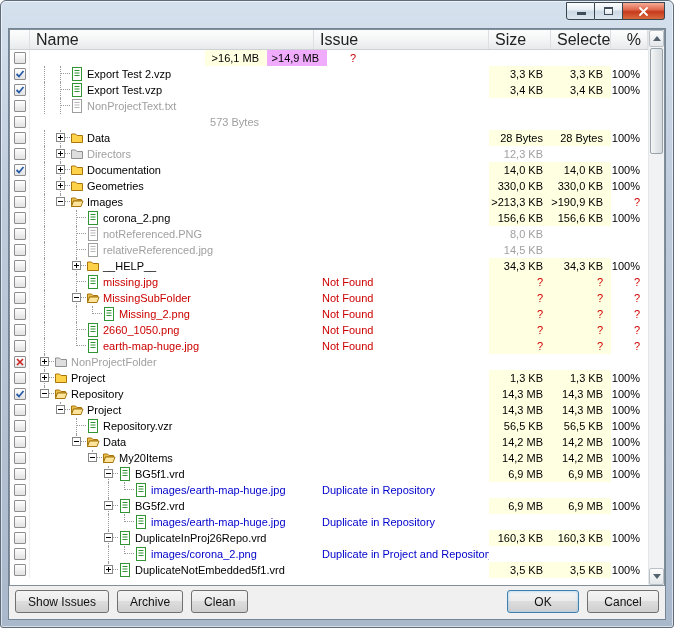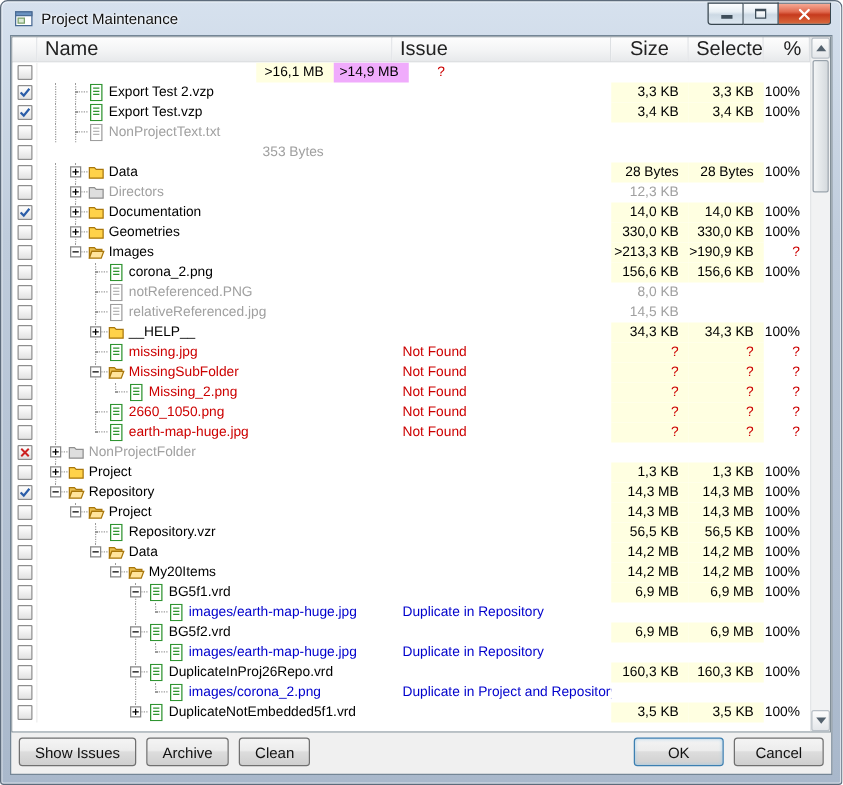--- a/index.html
+++ b/index.html
@@ -42,21 +42,21 @@
 
   
   .header-row{ position:absolute; left:0; top:0; width:638px; height:20px; display:flex;
     border-bottom:1px solid #cfd2d5; }
   .hcell{ height:19px; line-height:19px; font-size:16px; color:#222; padding:0 6px;
     border-right:1px solid #dde0e3; overflow:hidden; white-space:nowrap;
     background:linear-gradient(#fdfdfd,#f3f4f5 55%,#e7e9eb); }
   .hc-check{ width:20px; }
   .hc-name{ width:284px; }
   .hc-issue{ width:175px; }
-  .hc-size{ width:62px; text-align:center; }
+  .hc-size{ width:62px; text-align:left; }
   .hc-selected{ width:60px; text-align:right; }
   .hc-pct{ width:37px; text-align:right; }
 
   
   .rows{ position:absolute; left:0; top:20px; width:638px; bottom:0; overflow:hidden; background:#fff; }
   .row{ position:relative; height:16px; display:flex; }
   .c{ position:relative; height:16px; line-height:16px; font-size:11px; flex:none;
       overflow:hidden; white-space:nowrap; }
   .c-check{ width:20px; border-right:1px solid #ededed; }
   .c-name{ width:284px; }
@@ -106,30 +106,20 @@
     background:linear-gradient(#f4f4f4,#ececec 45%,#dddddd 50%,#cfcfcf); cursor:default; }
   .btn.wide{ width:72px; padding:0; }
   .btn.default{ border-color:#3c7fb1; box-shadow: inset 0 0 3px #9ecbe8; }
   .spacer{ flex:1; }
 </style>
 </head>
 <body>
 
 <div class="window">
 
-  <div class="titlebar">
-    <span class="appicon">
-      <svg width="16" height="16" viewBox="0 0 16 16">
-          <rect x="1.5" y="2.5" width="13" height="11" fill="#ffffff" stroke="#4a6b94"></rect>
-          <rect x="1.5" y="2.5" width="13" height="3" fill="#6a92c0" stroke="#4a6b94"></rect>
-          <rect x="3.5" y="7.5" width="5" height="4" fill="#dcead8" stroke="#7aa06a"></rect>
-        </svg>
-    </span>
-    <span class="apptitle">Project Maintenance</span>
-  </div>
 
   <div class="caption">
     <div class="cap min">
         <span class="gmin"></span>
       </div>
     <div class="cap max">
         <span class="gmax"></span>
       </div>
     <div class="cap close">
         <svg width="11" height="11" viewBox="0 0 11 11">
@@ -234,21 +224,21 @@
             <div class="c c-issue" style="color:#cc0000"></div>
             <div class="c c-size" style="color:#a0a0a0"></div>
             <div class="c c-sel" style="color:#a0a0a0"></div>
             <div class="c c-pct" style="color:#a0a0a0"></div>
           </div>
           <div class="row">
             <div class="c c-check">
               <span class="cb"></span>
             </div>
             <div class="c c-issue" style="color:#cc0000"></div>
-            <div class="c c-size" style="color:#a0a0a0">353 Bytes</div>
+            <div class="c c-size" style="color:#a0a0a0">573 Bytes</div>
             <div class="c c-sel" style="color:#a0a0a0"></div>
             <div class="c c-pct" style="color:#a0a0a0"></div>
           </div>
           <div class="row">
             <div class="c c-check">
               <span class="cb"></span>
             </div>
             <div class="c c-name">
               <i class="gv" style="left:14px;top:0;height:16px"></i>
               <i class="gv" style="left:30px;top:0px;height:16px"></i>

